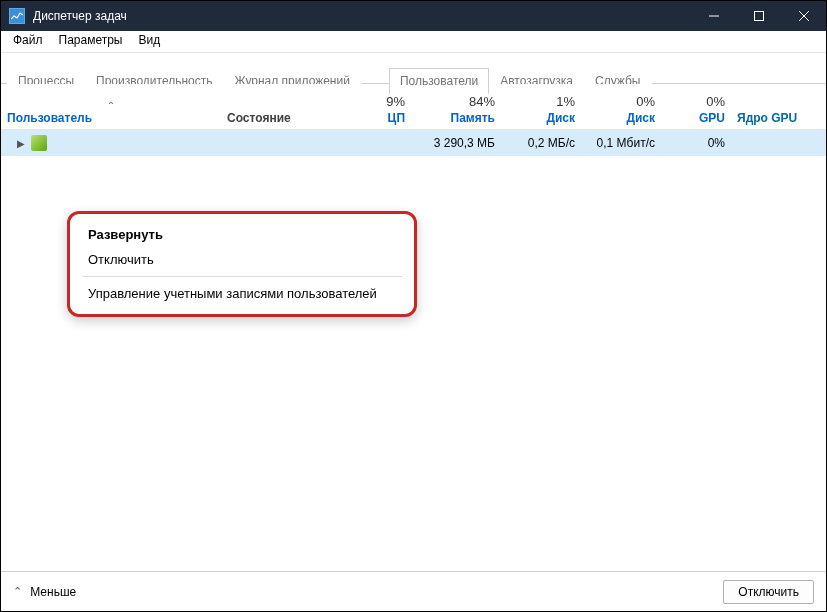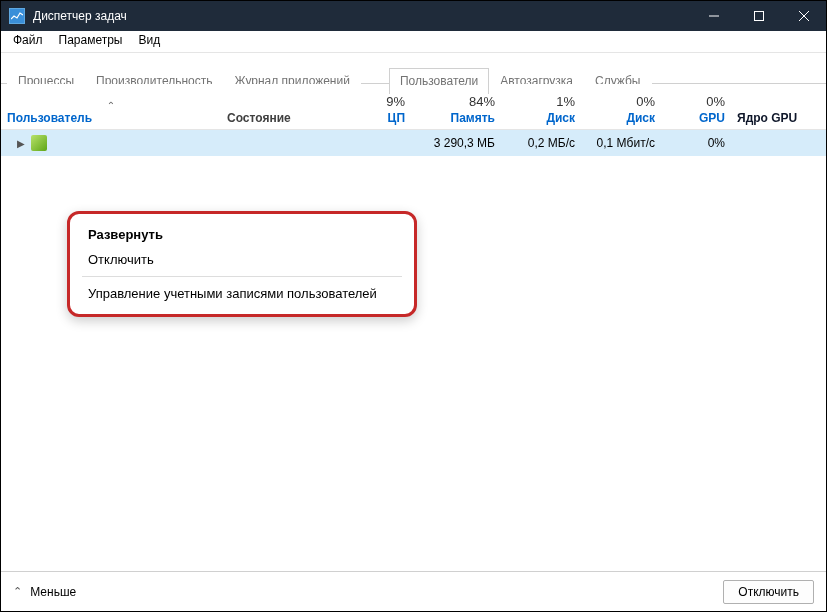--- a/index.html
+++ b/index.html
@@ -124,21 +124,21 @@
     </div>
     <div class="hcol col-net right">
       <span class="pct">0%</span>
       <span class="lab">Диск</span>
     </div>
     <div class="hcol col-gpu right">
       <span class="pct">0%</span>
       <span class="lab">GPU</span>
     </div>
     <div class="hcol col-gpue">
-      <span class="lab" style="color:#0f172a">Ядро GPU</span>
+      <span class="lab" style="color:#0369a1">Ядро GPU</span>
     </div>
   </div>
 
   <div class="rows">
     <div class="row">
       <div class="cell col-user" style="display:flex;align-items:center;">
         <span class="expander">▶</span>
         <span class="usericon"></span>
       </div>
       <div class="cell col-status"></div>

